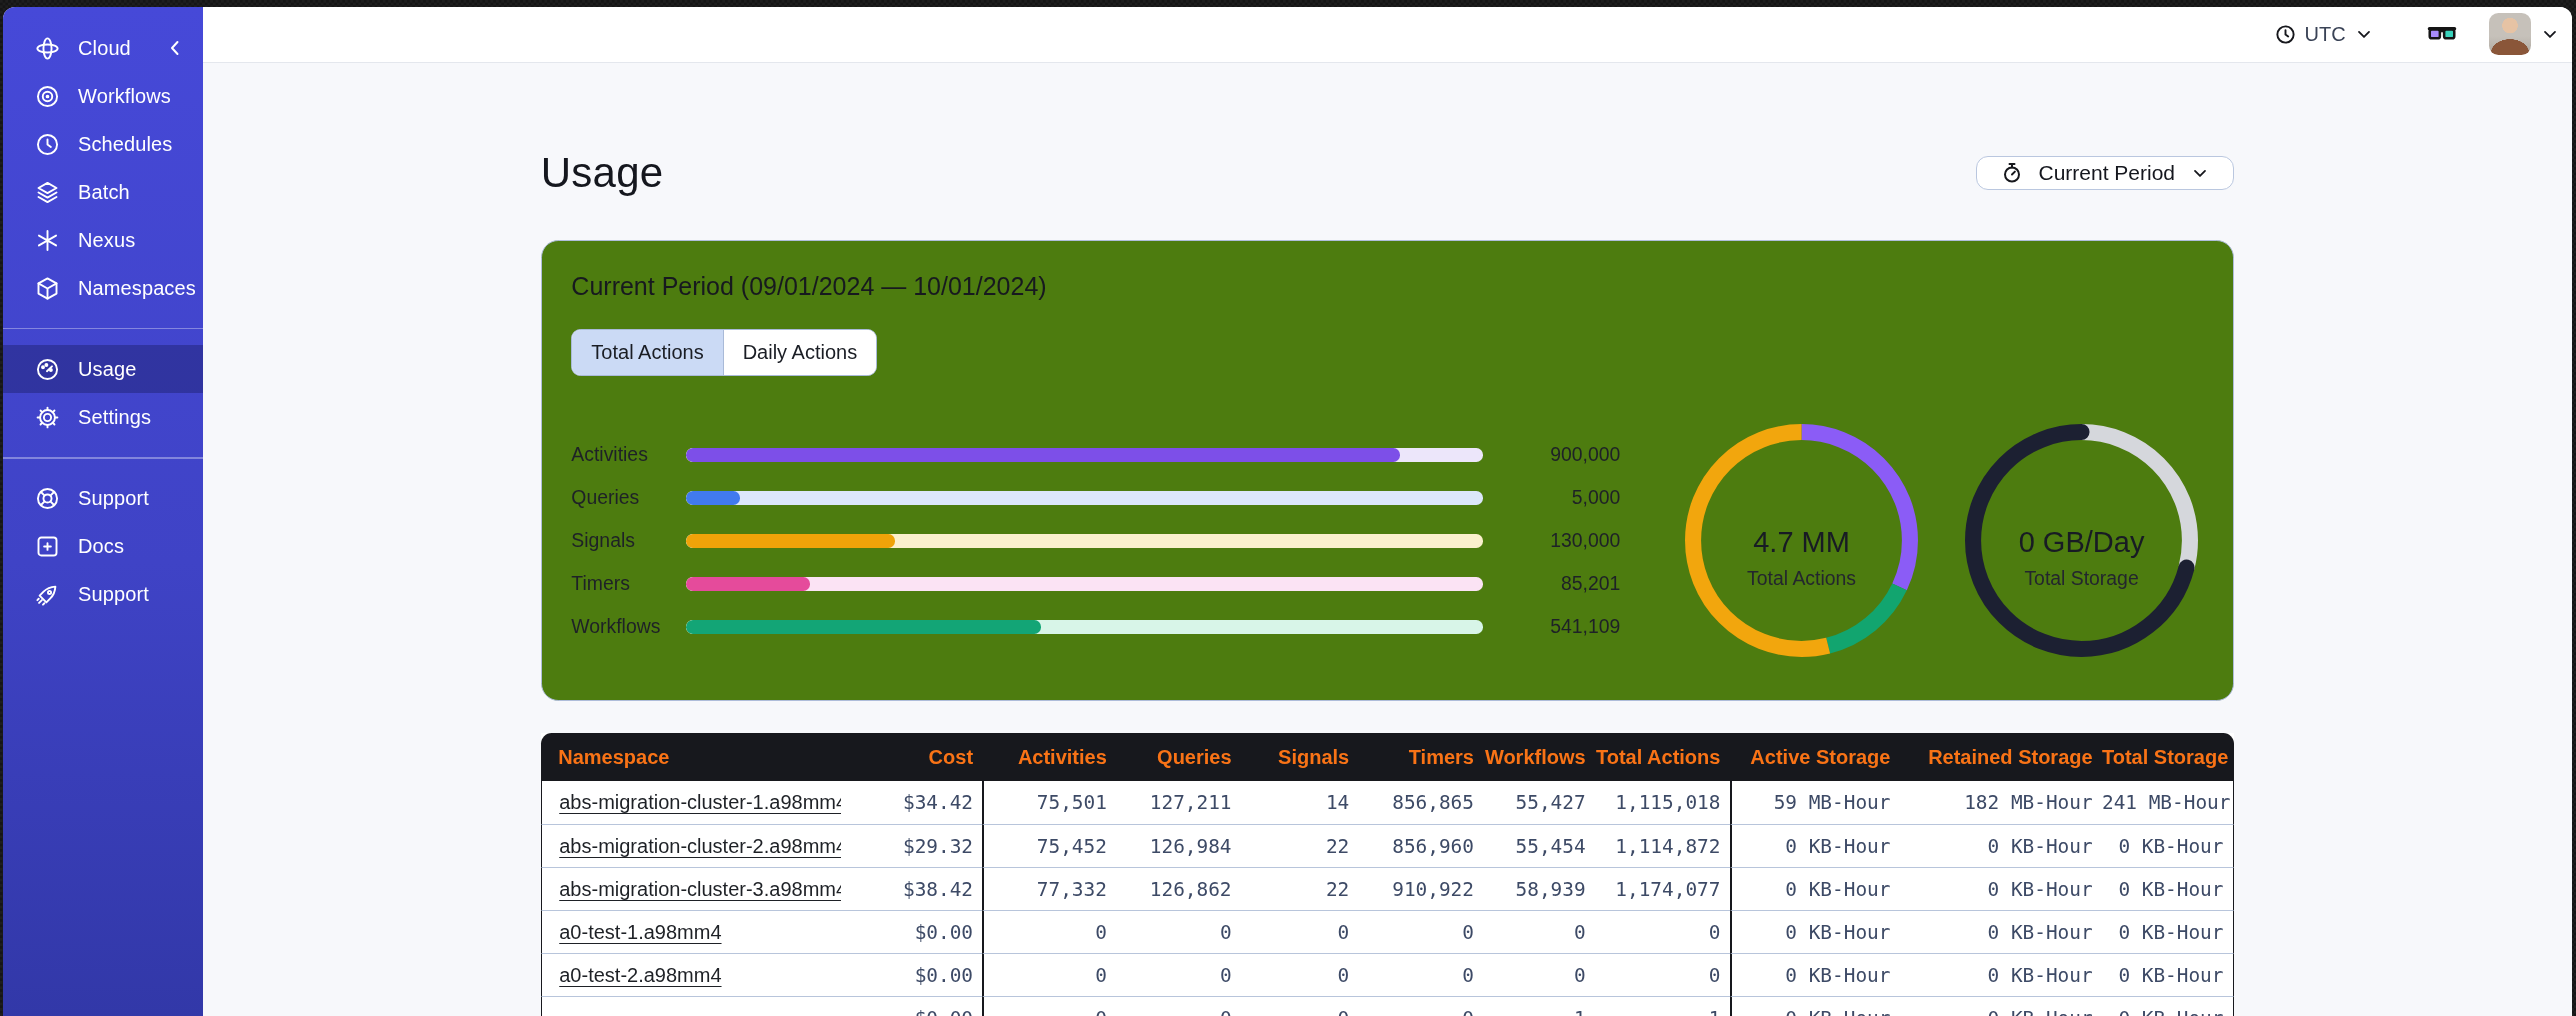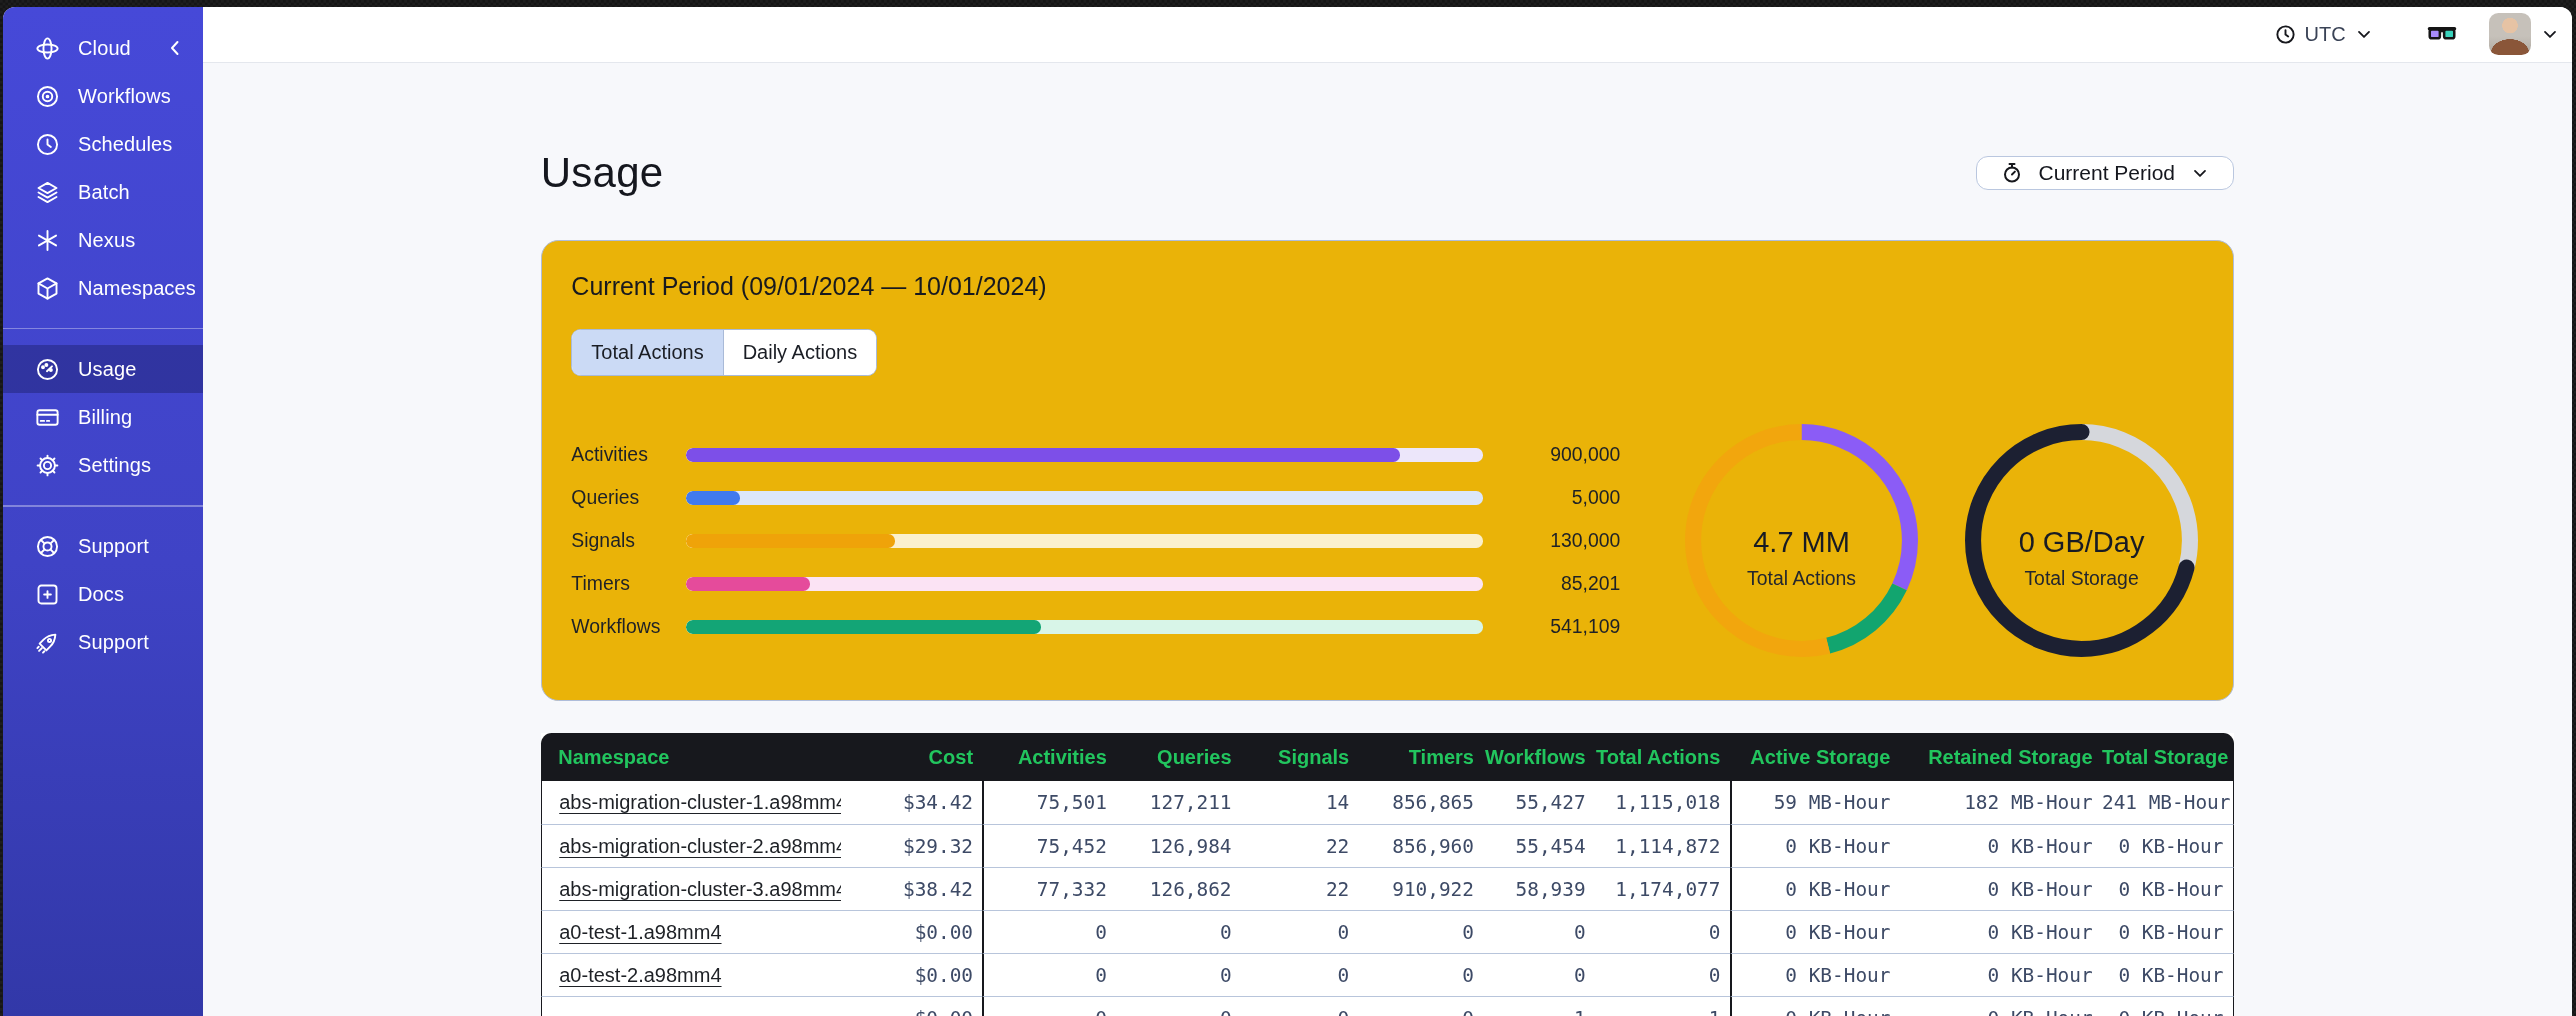--- a/index.html
+++ b/index.html
@@ -54,21 +54,21 @@
   .inner { width:1693px; }
   .title-row { margin-top:86px; display:flex; align-items:center; justify-content:space-between; }
   .page-title { font-size:42px; font-weight:500; color:#15171E; letter-spacing:0.2px; }
   .period-btn {
     display:flex; align-items:center; gap:14.8px; background:#fff; cursor:pointer;
     border:1.3px solid #BAC7DF; border-radius:12px; padding:4px 23px; font-size:21px; color:#15171E;
   }
   .period-btn svg.sw { width:24px; height:24px; stroke:#17181D; fill:none; stroke-width:2; stroke-linecap:round; }
   
   .card {
-    margin-top:43px; background:#eab308; border:1.3px solid #AFBDDA; border-radius:17.4px;
+    margin-top:43px; background:#4d7c0f; border:1.3px solid #AFBDDA; border-radius:17.4px;
     padding:31px 29.5px 39px;
   }
   .card-title { font-size:25px; font-weight:500; color:#17191F; }
   .tabs { display:inline-flex; border:1.3px solid #A9BAD8; border-radius:9.4px; overflow:hidden; margin-top:28px; background:#fff; }
   .tab { padding:11.4px 19px; font-size:20px; color:#1A1D24; cursor:pointer; background:#fff; }
   .tab.active { background:#CBDAF5; }
   .tab + .tab { border-left:1.3px solid #A9BAD8; }
   .chart-row { margin-top:44px; display:flex; align-items:center; justify-content:space-between; }
   .bars { width:1049px; }
   .bar-row { display:flex; align-items:center; height:24px; }
@@ -80,21 +80,21 @@
   .donuts { display:flex; gap:39px; margin-right:1.3px; }
   .donut { width:241px; height:241px; position:relative; }
   .donut svg { width:241px; height:241px; }
   .donut-center { position:absolute; inset:0; display:flex; flex-direction:column; align-items:center; justify-content:center; gap:8px; }
   .donut-value { font-size:29px; font-weight:400; color:#181B24;margin-top:35px; }
   .donut-label { font-size:19.4px; color:#23262E; }
   
   .tbl-wrap { margin-top:32px; }
   table { width:1693px; border-collapse:separate; border-spacing:0; table-layout:fixed; background:#fff; }
   thead th {
-    background:#17181D; color:#22c55e; font-size:20px; font-weight:600; height:48px;
+    background:#17181D; color:#f97316; font-size:20px; font-weight:600; height:48px;
     text-align:right; padding-right:9.4px; white-space:nowrap;
   }
   thead th:first-child { text-align:left; padding-left:17.4px; border-top-left-radius:10.7px; }
   thead th:last-child { border-top-right-radius:10.7px; }
   tbody td {
     height:43px; font-family:"DejaVu Sans Mono", monospace; font-size:19.4px; color:#3D4A66;
     text-align:right; padding-right:9.4px; white-space:nowrap; overflow:hidden;
   }
   tbody tr + tr td { border-top:1.3px solid #B8C5DB; }
   tbody td:first-child {
@@ -177,29 +177,20 @@
           <span class="ic">
             <svg viewBox="0 0 24 24">
               <circle cx="12" cy="12" r="8.5"></circle>
               <path d="M11.5 13.5 16 9.2"></path>
               <circle cx="8" cy="10" r="0.9" fill="#fff"></circle>
               <circle cx="11" cy="8" r="0.9" fill="#fff"></circle>
               <circle cx="15" cy="12.5" r="0.9" fill="#fff"></circle>
             </svg>
           </span>
           <span>Usage</span>
-        </div>
-        <div class="side-item">
-          <span class="ic">
-            <svg viewBox="0 0 24 24">
-              <rect x="3" y="5.5" width="18" height="13" rx="2"></rect>
-              <path d="M3 9.5h18M6 15h3M11.5 15h2"></path>
-            </svg>
-          </span>
-          <span>Billing</span>
         </div>
         <div class="side-item">
           <span class="ic">
             <svg viewBox="0 0 24 24">
               <circle cx="12" cy="12" r="3.2"></circle>
               <circle cx="12" cy="12" r="6.6"></circle>
               <path d="M12 3.2v2.2M12 18.6v2.2M20.8 12h-2.2M5.4 12H3.2M18.2 5.8l-1.6 1.6M7.4 16.6l-1.6 1.6M18.2 18.2l-1.6-1.6M7.4 7.4 5.8 5.8"></path>
             </svg>
           </span>
           <span>Settings</span>

